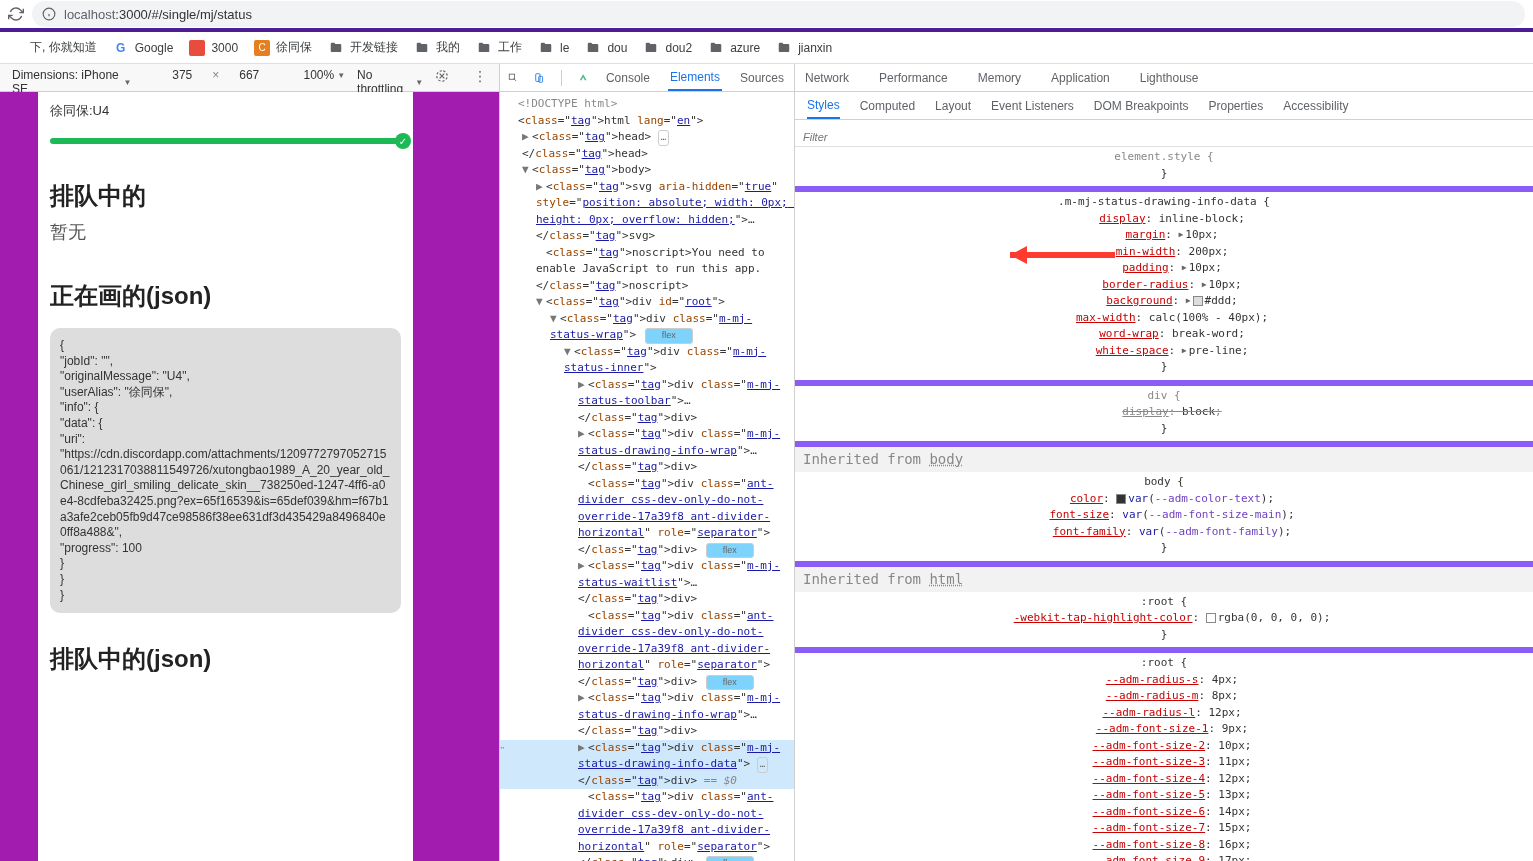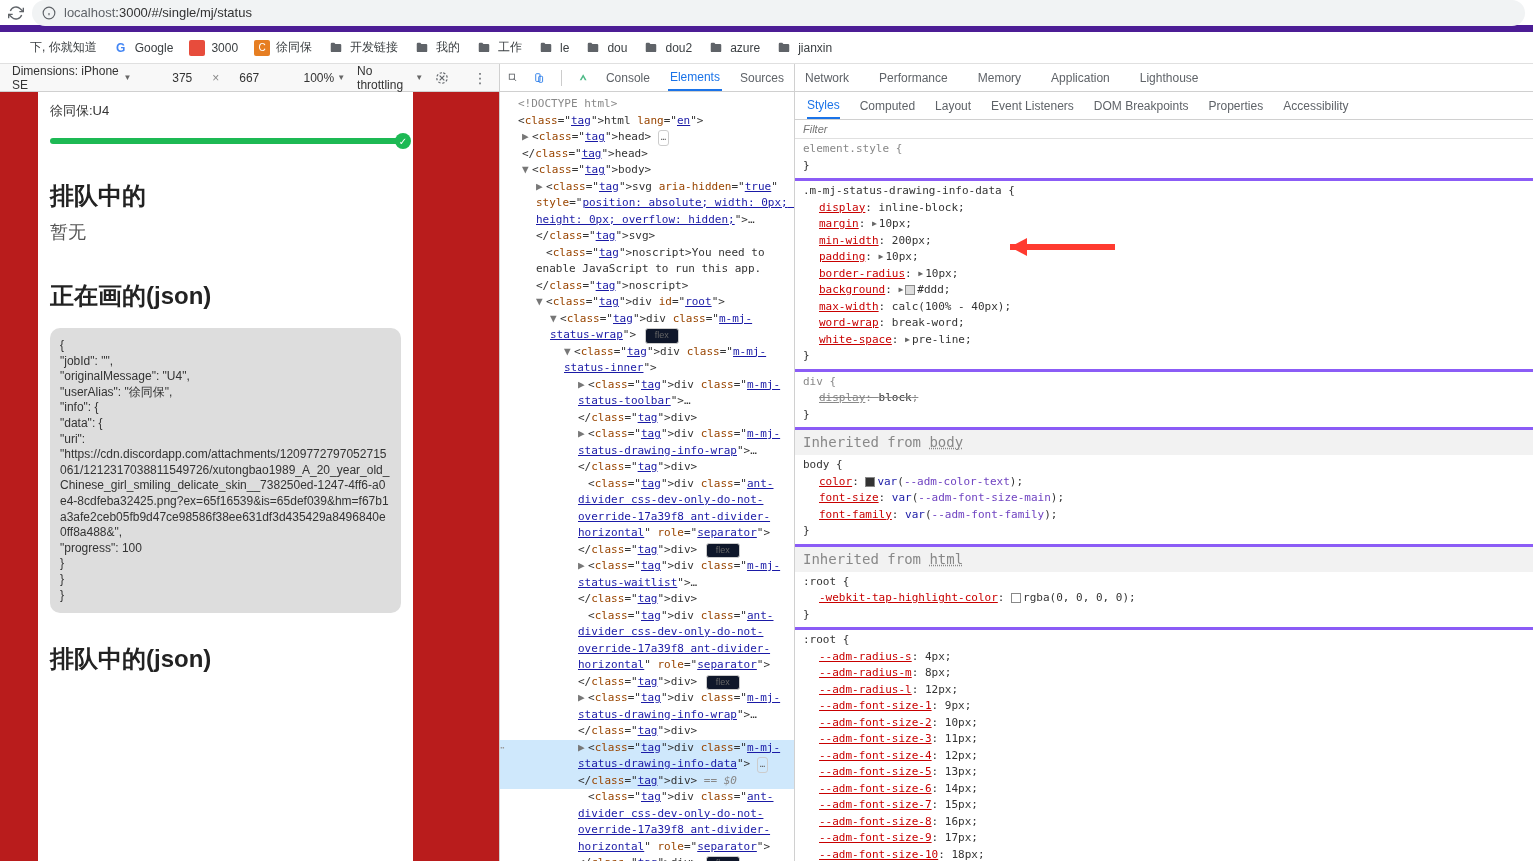--- a/index.html
+++ b/index.html
@@ -1,42 +1,42 @@
 <!DOCTYPE html>
 <html><head>
 <meta charset="utf-8">
 <style>
 * { margin: 0; padding: 0; box-sizing: border-box; }
 body { font-family: -apple-system, BlinkMacSystemFont, "Segoe UI", Arial, sans-serif; font-size: 12px; color: #333; background: #fff; overflow: hidden; }
 
 
-.browser-bar { display: flex; align-items: center; padding: 4px 8px; border-bottom: 7px solid #4c1d95; height: 32px; gap: 8px; text-align: center; }
+.browser-bar { display: flex; align-items: center; padding: 4px 8px; border-bottom: 4px solid #4c1d95; height: 32px; gap: 8px; text-align: center; }
 .reload-icon { width: 16px; height: 16px; color: #5f6368; cursor: pointer; }
 .url-box { flex: 1; display: flex; align-items: center; background: #f1f3f4; border-radius: 14px; padding: 4px 10px; height: 26px; gap: 8px; }
 .url-text { color: #5f6368; font-size: 13px; }
 
 .bookmarks-bar { display: flex; align-items: center; padding: 4px 8px; border-bottom: 1px solid #e0e0e0; height: 32px; gap: 16px; }
 .bookmark-item { display: flex; align-items: center; gap: 6px; font-size: 12px; color: #3c4043; cursor: pointer; }
 .bookmark-icon { width: 16px; height: 16px; display: inline-flex; align-items: center; justify-content: center; }
 .folder-icon { width: 14px; height: 14px; fill: #5f6368; }
 
 
 .devtools-wrap { display: flex; height: calc(100vh - 64px); }
 
 
-.device-toolbar { display: flex; align-items: center; padding: 4px 12px; border-bottom: 1px solid #d0d0d0; height: 28px; gap: 12px; background: #f8f8f8; font-size: 12px; color: #333; }
+.device-toolbar { display: flex; align-items: flex-start; padding: 4px 12px; border-bottom: 1px solid #d0d0d0; height: 28px; gap: 12px; background: #f8f8f8; font-size: 12px; color: #333; }
 .device-toolbar select, .device-toolbar .dim-input { border: none; background: transparent; font-size: 12px; }
 .dim-input { width: 36px; text-align: center; color: #333; }
 .dd { display: inline-flex; align-items: center; gap: 3px; }
 .dd-caret { font-size: 8px; color: #666; }
 .dim-x { color: #888; }
 
 
 .preview-pane { width: 500px; display: flex; flex-direction: column; border-right: 1px solid #d0d0d0; background: #fff; }
-.preview-viewport { flex: 1; background: #b91c1c; overflow: hidden; position: relative; display: flex; justify-content: flex-start; }
+.preview-viewport { flex: 1; background: #a21caf; overflow: hidden; position: relative; display: flex; justify-content: flex-start; }
 .device-frame { width: 375px; margin-left: 38px; background: #fff; overflow: hidden; position: relative; }
 
 .content-inner { padding: 0 12px; }
 .user-line { font-size: 13px; color: #333; margin-top: 10px; }
 .progress-bar { height: 6px; background: #1db954; border-radius: 3px; margin-top: 18px; position: relative; }
 .progress-check { position: absolute; right: -10px; top: -5px; width: 16px; height: 16px; background: #1db954; border-radius: 50%; display: flex; align-items: center; justify-content: center; color: #fff; font-size: 10px; }
 .section-title { font-size: 24px; font-weight: 700; margin-top: 36px; color: #222; }
 .section-sub { font-size: 18px; color: #555; margin-top: 8px; }
 .json-box { background: #ddd; border-radius: 10px; padding: 10px; margin-top: 16px; font-size: 12px; color: #333; word-break: break-all; line-height: 1.3; }
 
@@ -47,35 +47,35 @@
 .devtools-tabs .tab.active { color: #1a73e8; border-bottom: 2px solid #1a73e8; }
 .toolbar-icon { width: 16px; height: 16px; color: #5f6368; }
 .toolbar-icon.active { color: #1a73e8; }
 
 .dom-tree { flex: 1; overflow: auto; font-family: Menlo, Consolas, monospace; font-size: 11px; line-height: 1.5; padding: 4px 0; }
 .dom-line { white-space: pre-wrap; padding: 0 4px 0 8px; word-break: break-word; }
 .dom-line.selected { background: #cfe8fc; }
 .attr-name { color: #994500; }
 .attr-val { color: #1a1aa6; text-decoration: underline; }
 .text-node { color: #333; }
-.flex-badge { display: inline-block; background: #0f172a; border: 1px solid #ccc; border-radius: 3px; font-size: 9px; padding: 0 9px; color: #666; font-family: sans-serif; margin-left: 2px; }
+.flex-badge { display: inline-block; background: #7dd3fc; border: 1px solid #ccc; border-radius: 3px; font-size: 9px; padding: 0 16px; color: #666; font-family: sans-serif; margin-left: 2px; }
 .ellipsis-badge { display: inline-block; border: 1px solid #ccc; border-radius: 3px; font-size: 9px; padding: 0 2px; color: #666; }
 .caret { display: inline-block; width: 10px; color: #777; }
 .eq-dollar { color: #888; font-style: italic; }
 
 
 .styles-pane { width: 738px; display: flex; flex-direction: column; }
 .styles-tabs { display: flex; align-items: center; border-bottom: 1px solid #d0d0d0; height: 28px; padding: 0 12px; gap: 20px; font-size: 12px; }
 .styles-tabs .stab { color: #5f6368; cursor: pointer; height: 100%; display: flex; align-items: center; }
 .styles-tabs .stab.active { color: #1a73e8; border-bottom: 2px solid #1a73e8; }
-.filter-row { border-bottom: 1px solid #e0e0e0; padding: 2px 8px; }
+.filter-row { border-bottom: 1px solid #e0e0e0; padding: 2px 8px; margin-top: 8px; }
 .filter-input { width: 100%; border: none; outline: none; font-size: 11px; color: #888; font-style: italic; }
 
 .styles-body { flex: 1; overflow: auto; font-family: Menlo, Consolas, monospace; font-size: 11px; line-height: 1.5; position: relative; }
-.rule-block { padding: 2px 8px 4px 8px; border-bottom: 3px solid #8b5cf6; }
+.rule-block { padding: 2px 8px 4px 8px; border-bottom: 6px solid #8b5cf6; text-align: center; }
 .selector { color: #333; }
 .selector .sel-dim { color: #888; }
 .prop-line { padding-left: 16px; }
 .prop-name { color: #c80000; text-decoration: underline; }
 .prop-val { color: #333; }
 .prop-val .func { color: #1a1aa6; }
 .css-var { color: #6f42c1; }
 .inherited-bar { background: #f2f2f2; padding: 2px 8px; color: #888; font-size: 14px; }
 .inherited-bar .sel-link { color: #888; text-decoration: underline dotted; }
 .struck { text-decoration: line-through; color: #888; }

